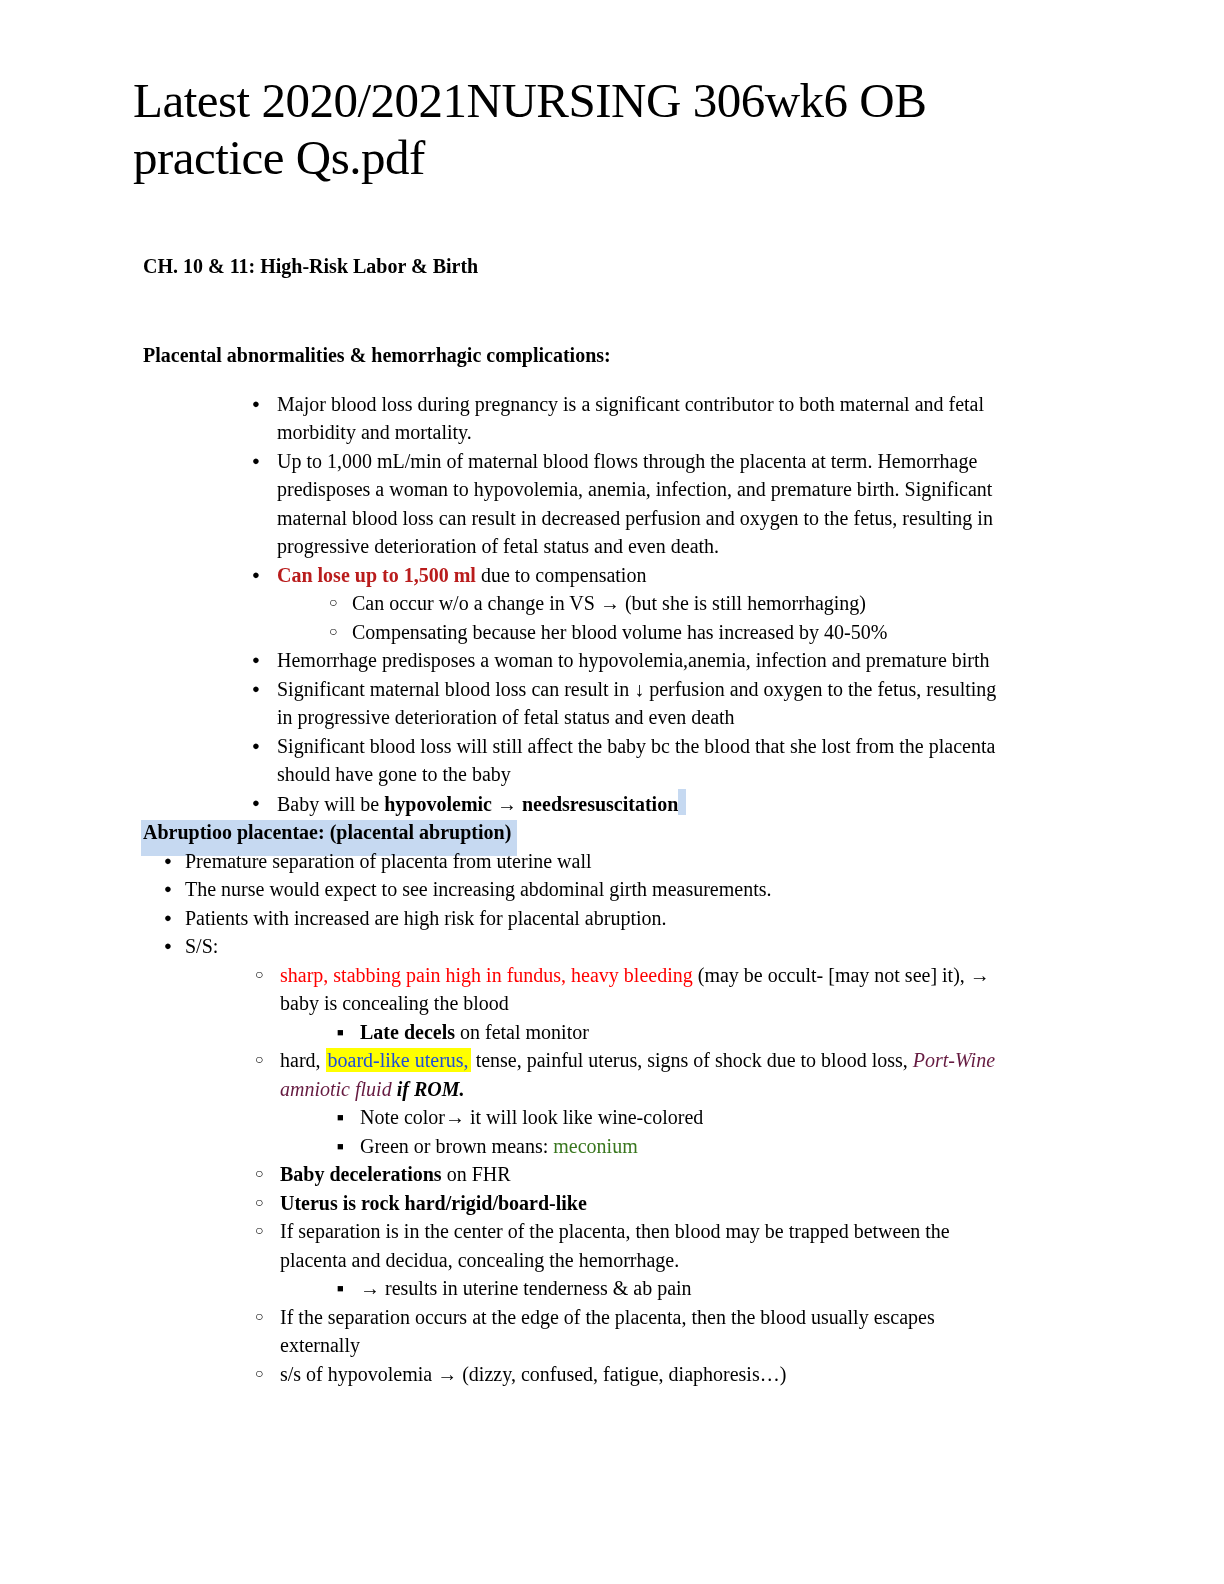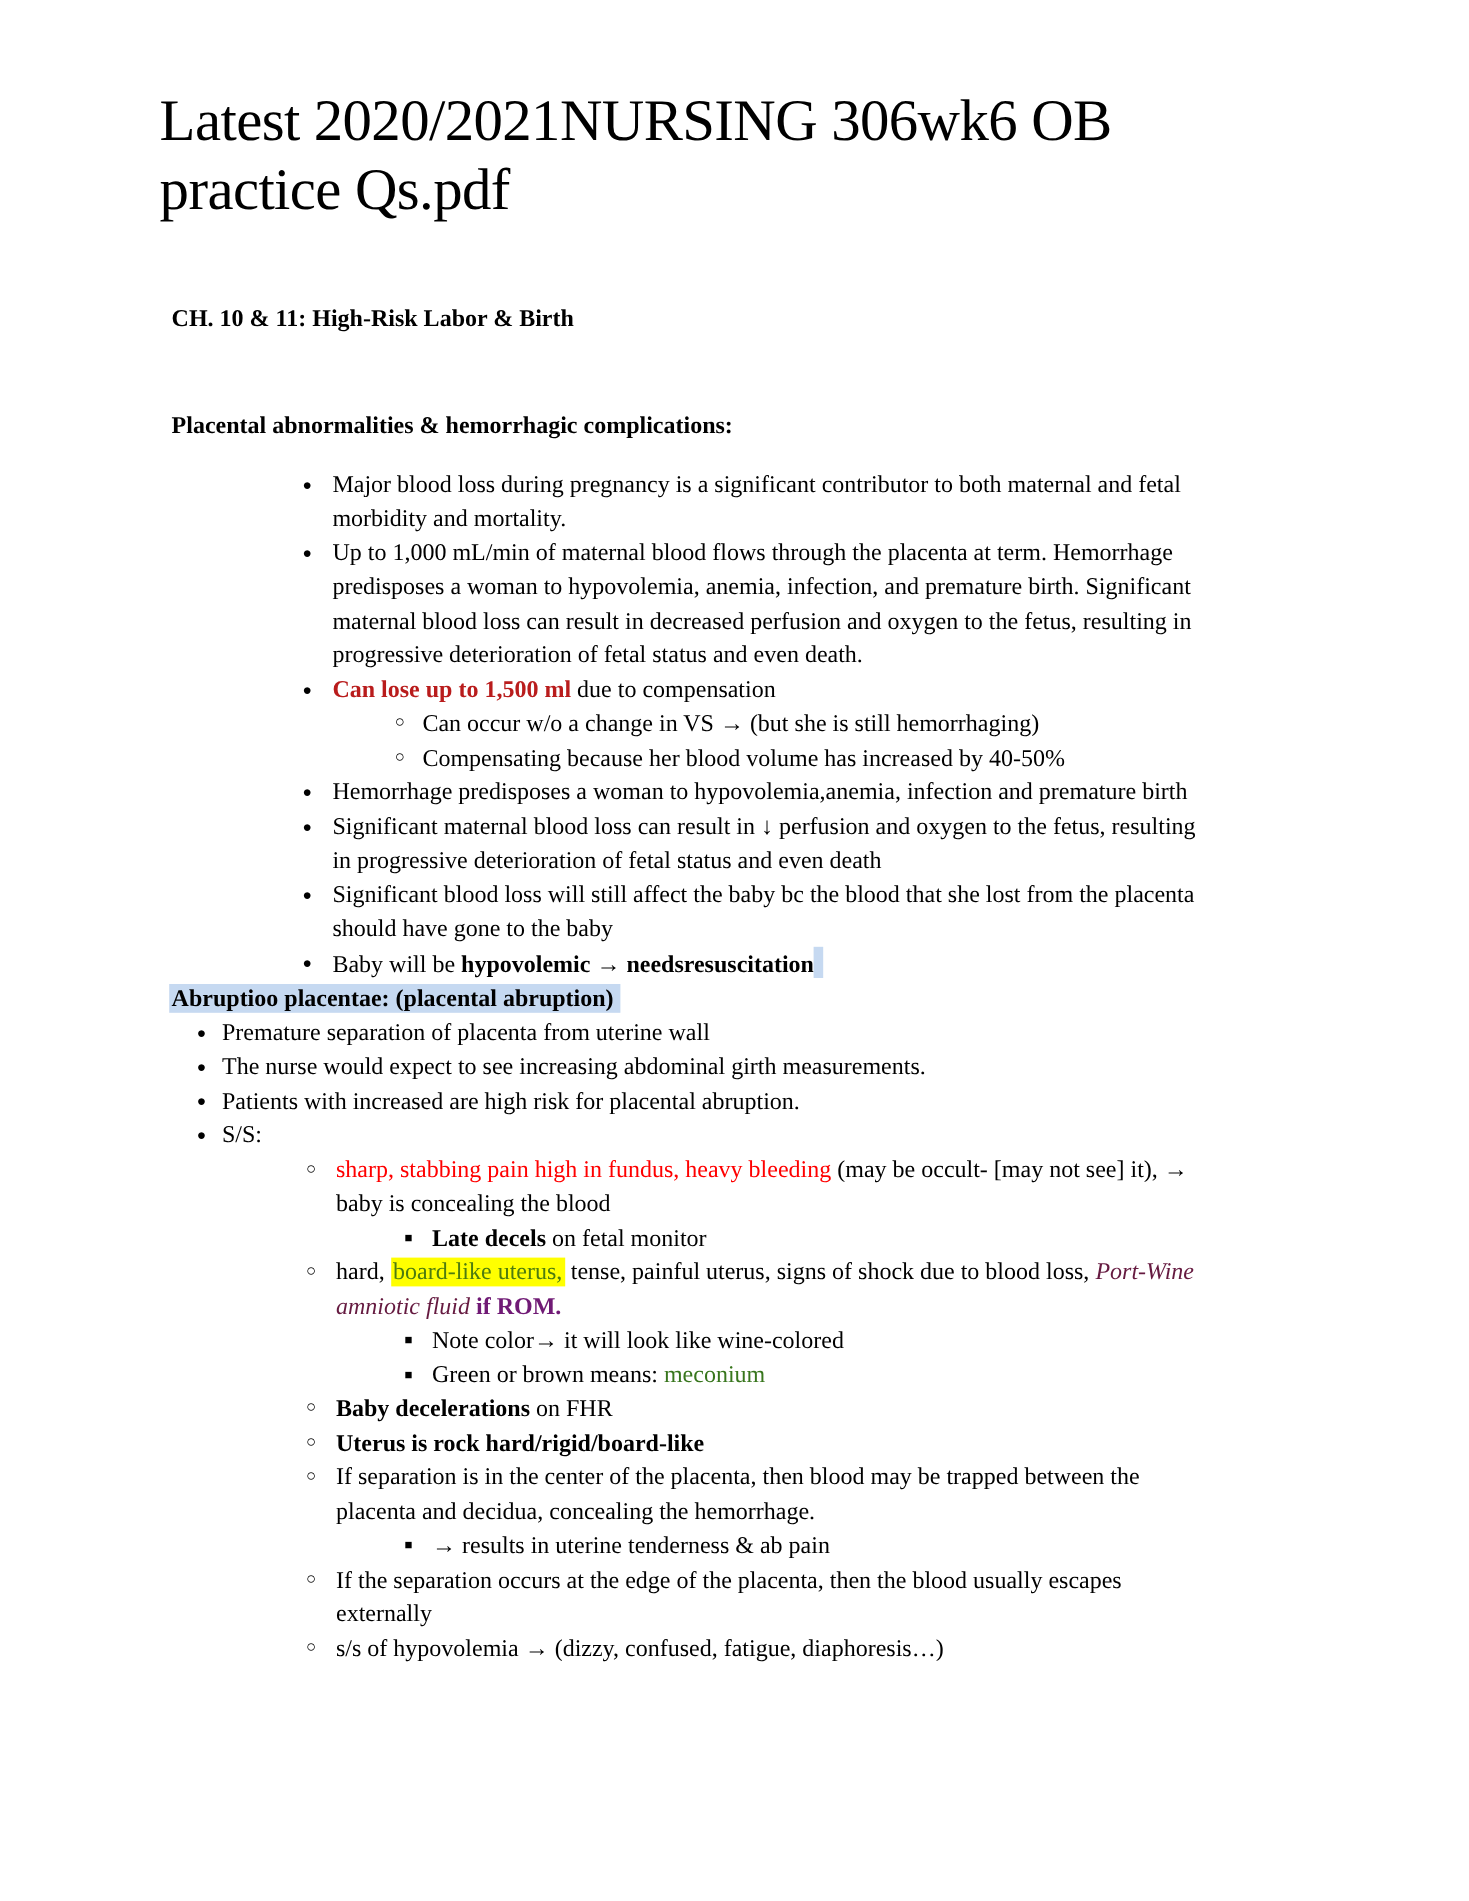--- a/index.html
+++ b/index.html
@@ -6,30 +6,30 @@
   .page{position:relative;width:1224px;height:1584px;background:#ffffff;
         font-family:"Liberation Serif",serif;color:#000;overflow:hidden;}
   .doc-title{position:absolute;left:133px;top:72px;font-size:49px;line-height:57px;
              font-weight:normal;letter-spacing:-0.5px;white-space:nowrap;}
   .chapter{position:absolute;left:143px;top:252px;font-size:20px;line-height:28px;
            font-weight:bold;white-space:nowrap;}
   .content{position:absolute;left:133px;top:341px;width:1020px;font-size:20px;
            line-height:28.5px;}
   .sec-heading{font-weight:bold;padding-left:10px;white-space:nowrap;}
   .sec-heading.first{margin-bottom:20px;}
-  .hl-blue{background:#c6d9f1;padding:1px 6px 1px 2px;margin-left:-2px;}
+  .hl-blue{background:#c6d9f1;padding:1px 6px 13px 2px;margin-left:-2px;}
   .item{position:relative;white-space:nowrap;}
   .bullet{position:absolute;top:0;line-height:28.5px;}
   .run{white-space:pre-wrap;}
   .run-b{font-weight:bold;}
   .run-r{color:#ff0000;}
   .run-rb{color:#b91c1c;font-weight:bold;}
-  .run-ry{color:#4d7c0f;background:#ffff00;padding:1px 2px;text-align:right;}
+  .run-ry{color:#1d4ed8;background:#ffff00;padding:1px 2px;text-align:right;}
   .run-pi{color:#651a40;font-style:italic;font-weight:normal;}
-  .run-bi{color:#701a75;font-weight:bold;}
+  .run-bi{color:#000000;font-style:italic;font-weight:bold;}
   .run-g{color:#38761d;}
   .run-hl{background:#c6d9f1;display:inline-block;width:8px;height:26px;
           vertical-align:text-bottom;}
 </style>
 </head>
 <body>
 
 <div class="page">
   <div class="doc-title">
     <div>Latest 2020/2021NURSING 306wk6 OB</div>

